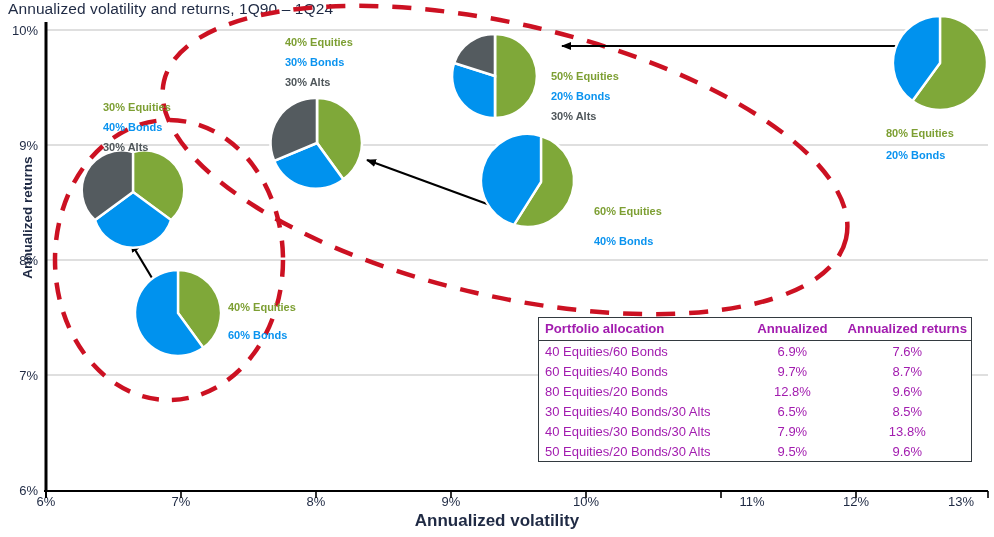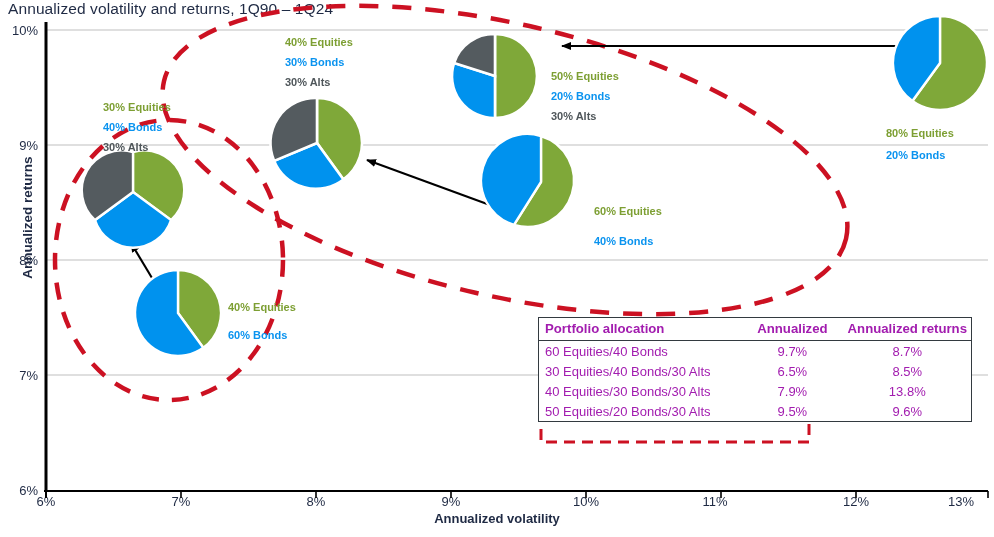--- a/index.html
+++ b/index.html
@@ -19,21 +19,21 @@
   }
 
   
   .ylabel{
     position:absolute;left:-53px;top:210px;width:160px;
     transform:rotate(-90deg);transform-origin:center center;
     text-align:center;font-size:13.5px;font-weight:bold;color:#1f2a44;
   }
   .xlabel{
     position:absolute;left:0px;top:511px;width:994px;text-align:center;
-    font-size:13px;font-weight:bold;color:#1f2a44;
+    font-size:17px;font-weight:bold;color:#1f2a44;
   }
   .ytick{
     position:absolute;width:40px;text-align:right;font-size:13px;color:#1f2a44;
   }
   .xtick{
     position:absolute;width:60px;text-align:center;font-size:13px;color:#1f2a44;top:494px;
   }
 
   svg.layer{position:absolute;left:0;top:0;width:994px;height:537px;overflow:visible;}
 
@@ -74,21 +74,21 @@
   <div class="ytick" style="left:-2px;top:138px;">9%</div>
   <div class="ytick" style="left:-2px;top:253px;">8%</div>
   <div class="ytick" style="left:-2px;top:368px;">7%</div>
   <div class="ytick" style="left:-2px;top:483px;">6%</div>
 
   <div class="xtick" style="left:16px;">6%</div>
   <div class="xtick" style="left:151px;">7%</div>
   <div class="xtick" style="left:286px;">8%</div>
   <div class="xtick" style="left:421px;">9%</div>
   <div class="xtick" style="left:556px;">10%</div>
-  <div class="xtick" style="left:685px;">11%</div>
+  <div class="xtick" style="left:722px;">11%</div>
   <div class="xtick" style="left:826px;">12%</div>
   <div class="xtick" style="left:931px;">13%</div>
 
   <svg class="layer" viewBox="0 0 994 537">
 
     <g>
       <line x1="46" y1="30" x2="988" y2="30" stroke="#bfbfbf" stroke-width="1"></line>
       <line x1="46" y1="145" x2="988" y2="145" stroke="#bfbfbf" stroke-width="1"></line>
       <line x1="46" y1="260" x2="988" y2="260" stroke="#bfbfbf" stroke-width="1"></line>
       <line x1="46" y1="375" x2="988" y2="375" stroke="#bfbfbf" stroke-width="1"></line>
@@ -195,25 +195,35 @@
     <table>
       <thead>
         <tr>
           <th class="c-alloc">Portfolio allocation</th>
           <th class="c-vol">Annualized</th>
           <th class="c-ret">Annualized returns</th>
         </tr>
       </thead>
       <tbody>
         <tr>
+          <td class="c-alloc">40 Equities/60 Bonds</td>
+          <td class="c-vol">6.9%</td>
+          <td class="c-ret">7.6%</td>
+        </tr>
+        <tr>
           <td class="c-alloc">60 Equities/40 Bonds</td>
           <td class="c-vol">9.7%</td>
           <td class="c-ret">8.7%</td>
         </tr>
         <tr>
+          <td class="c-alloc">80 Equities/20 Bonds</td>
+          <td class="c-vol">12.8%</td>
+          <td class="c-ret">9.6%</td>
+        </tr>
+        <tr>
           <td class="c-alloc">30 Equities/40 Bonds/30 Alts</td>
           <td class="c-vol">6.5%</td>
           <td class="c-ret">8.5%</td>
         </tr>
         <tr>
           <td class="c-alloc">40 Equities/30 Bonds/30 Alts</td>
           <td class="c-vol">7.9%</td>
           <td class="c-ret">13.8%</td>
         </tr>
         <tr>

